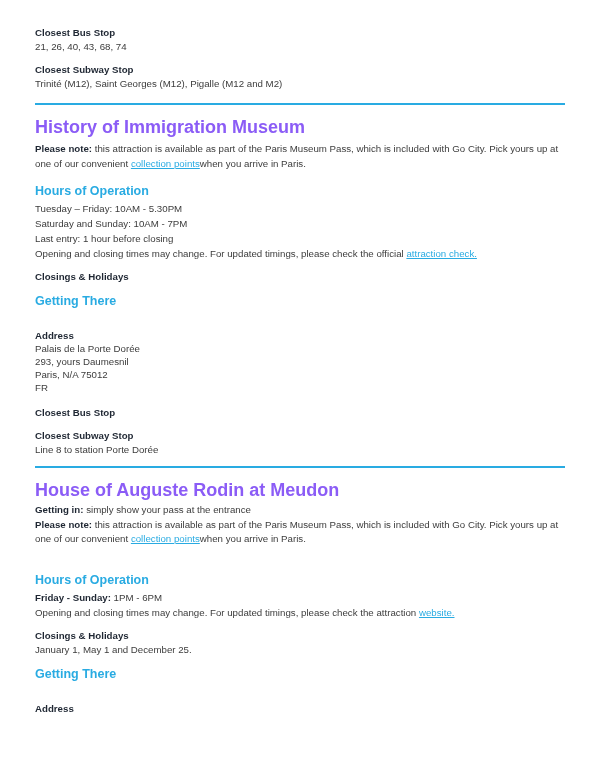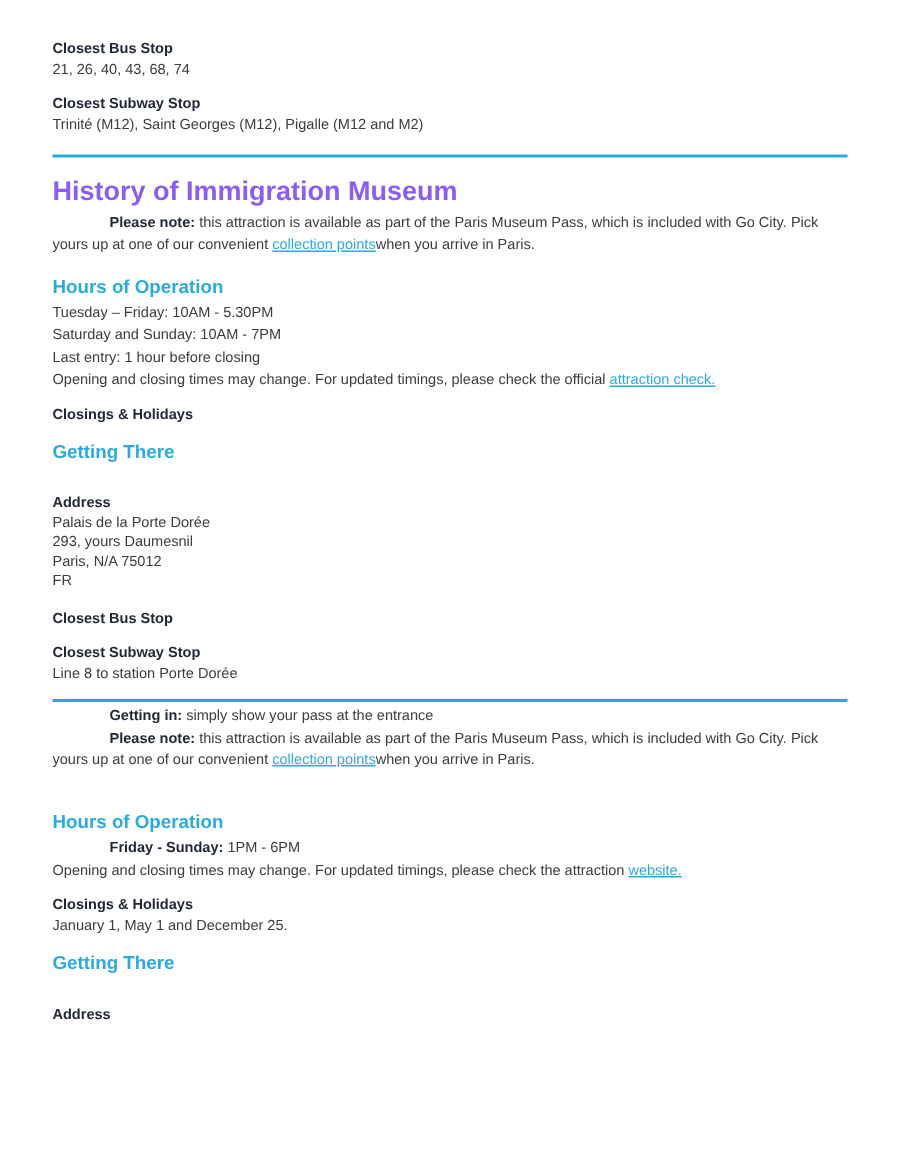--- a/index.html
+++ b/index.html
@@ -42,21 +42,20 @@
     margin: 12px 0 0 0;
   }
   .note {
     font-size: 9.7px;
     line-height: 14.5px;
     margin: 5px 0 0 0;
   }
   .note .inline-bold, .inline-bold {
     font-weight: 700;
     color: #1f2733;
-    margin-left: 38px;
   }
   .sub-heading {
     font-size: 12.5px;
     font-weight: 700;
     color: #29abe2;
     line-height: 14px;
     margin: 13px 0 0 0;
   }
   .hours-block { margin-top: 3px; }
   .hours-line {
@@ -130,20 +129,21 @@
     </div>
     <div class="pair subway-pair">
       <div class="pair-label">Closest Subway Stop</div>
       <div class="pair-value">Line 8 to station Porte Dorée</div>
     </div>
   </div>
 
   <hr class="divider" style="margin-top:10px;">
 
   <div>
+    <div class="section-title">House of Auguste Rodin at Meudon</div>
     <p class="note" style="margin-top:3px;">
       <span class="inline-bold">Getting in:</span><span> simply show your pass at the entrance</span>
     </p>
     <p class="note" style="margin-top:0;">
       <span class="inline-bold">Please note:</span><span> this attraction is available as part of the Paris Museum Pass, which is included with Go City. Pick yours up at one of our convenient </span><a class="doc-link">collection points</a><span>when you arrive in Paris.</span>
     </p>
 
     <div class="sub-heading hours-gap">Hours of Operation</div>
     <div class="hours-block">
       <div class="hours-line">

